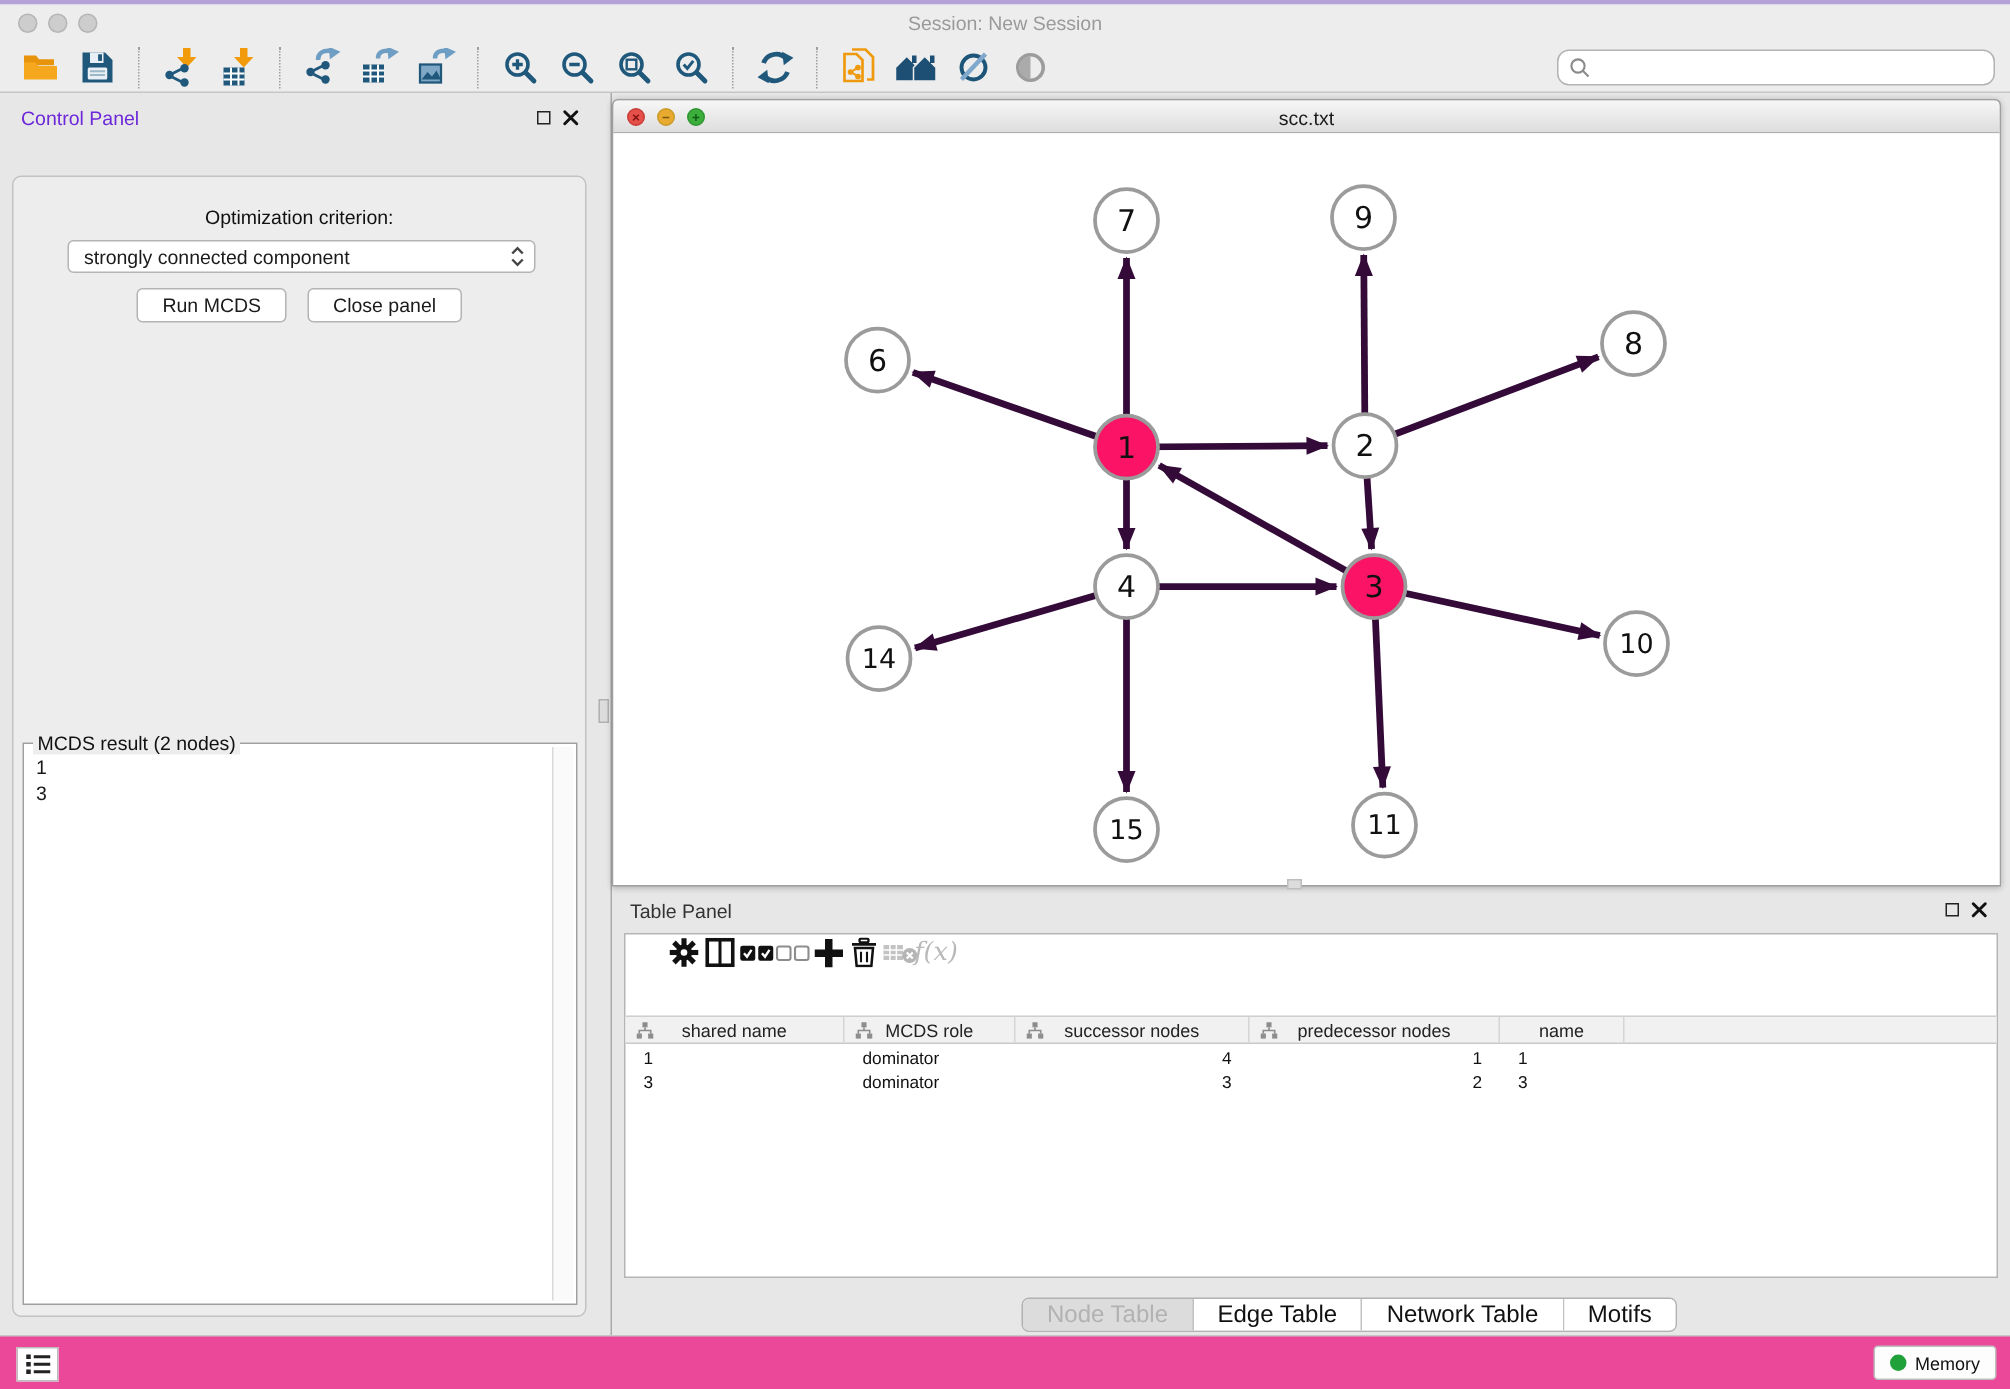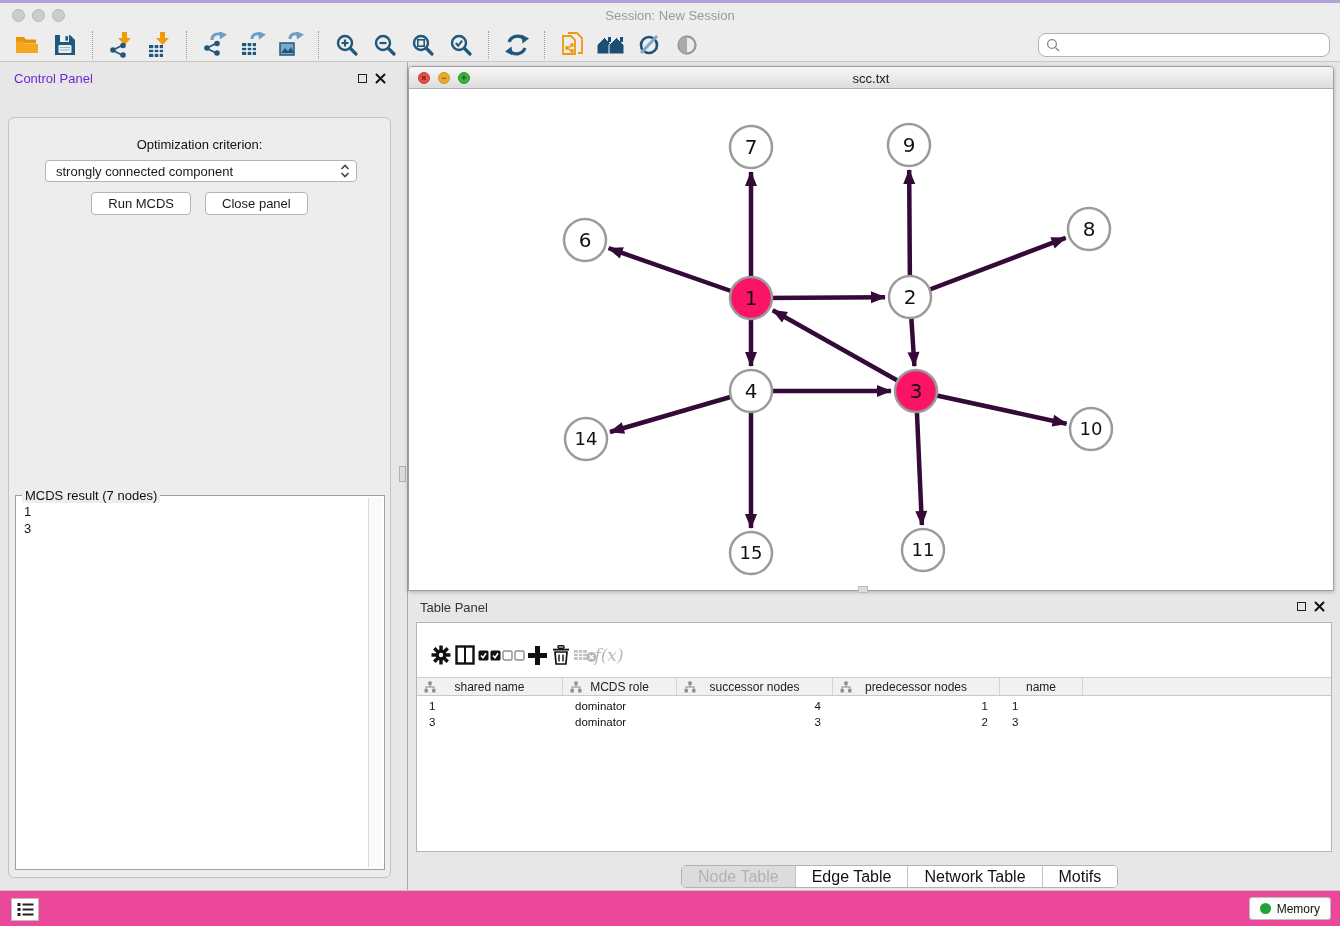--- a/index.html
+++ b/index.html
@@ -57,22 +57,22 @@
   .nt-dot{position:absolute;top:5px;width:12px;height:12px;border-radius:50%;box-sizing:border-box;
           font-size:9px;line-height:10px;text-align:center;font-weight:bold;}
   .net-title{position:absolute;left:0;top:4px;width:100%;text-align:center;font-size:13px;color:#1a1a1a;}
   .net-canvas{position:absolute;left:0;top:22px;width:924px;height:501px;background:#fff;}
   .h-split-handle{position:absolute;left:858px;top:586px;width:10px;height:7px;background:#dcdcdc;border:1px solid #bdbdbd;box-sizing:border-box;}
   
   .tp-title{position:absolute;left:420px;top:600px;font-size:13px;color:#333;}
   .tp-btns{left:1297px;top:601px;}
   .tp-panel{position:absolute;left:416px;top:622px;width:916px;height:230px;background:#fff;
             border:1px solid #b5b5b5;box-sizing:border-box;}
-  .tp-toolbar{position:absolute;left:0;top:0;width:100%;height:44px;display:flex;align-items:flex-end;
-              padding-left:12px;gap:0;box-sizing:border-box;}
+  .tp-toolbar{position:absolute;left:0;top:0;width:100%;height:44px;display:flex;align-items:flex-start;
+              padding-left:27px;gap:0;box-sizing:border-box;}
   .tp-icon{display:flex;align-items:center;justify-content:center;width:24px;height:24px;}
   .fx{font-family:"DejaVu Serif",serif;font-style:italic;font-size:17px;color:#b9b9b9;}
   .t-header{position:absolute;left:0;top:54px;width:100%;height:19px;display:flex;background:#f1f1f1;
             border-top:1px solid #cfcfcf;border-bottom:1px solid #c9c9c9;box-sizing:border-box;font-size:12px;color:#222;}
   .t-hcell{position:relative;display:flex;align-items:center;justify-content:center;border-right:1px solid #d5d5d5;box-sizing:border-box;}
   .t-hcell .hicon{position:absolute;left:7px;top:3px;}
   .t-rows{position:absolute;left:0;top:75px;width:100%;}
   .t-row{display:flex;height:16px;font-size:11.5px;color:#111;}
   .t-cell{box-sizing:border-box;display:flex;align-items:center;padding:0 12px;overflow:hidden;}
   .t-cell.right{justify-content:flex-end;}
@@ -258,21 +258,21 @@
             <path d="M1.5 5L5 1.5 8.5 5" stroke="#444" stroke-width="1.6" fill="none"></path>
             <path d="M1.5 9L5 12.5 8.5 9" stroke="#444" stroke-width="1.6" fill="none"></path>
           </svg>
       </span>
     </div>
     <div class="btn-row">
       <div class="cp-button">Run MCDS</div>
       <div class="cp-button">Close panel</div>
     </div>
     <div class="result-box">
-      <span class="result-legend">MCDS result (7 nodes)</span>
+      <span class="result-legend">MCDS result (2 nodes)</span>
       <div class="result-text" id="result-text">1
 3</div>
       <div class="result-scroll"></div>
     </div>
   </div>
 
   <div class="v-split"></div>
   <div class="v-split-handle"></div>
 
   <div class="net-window">

